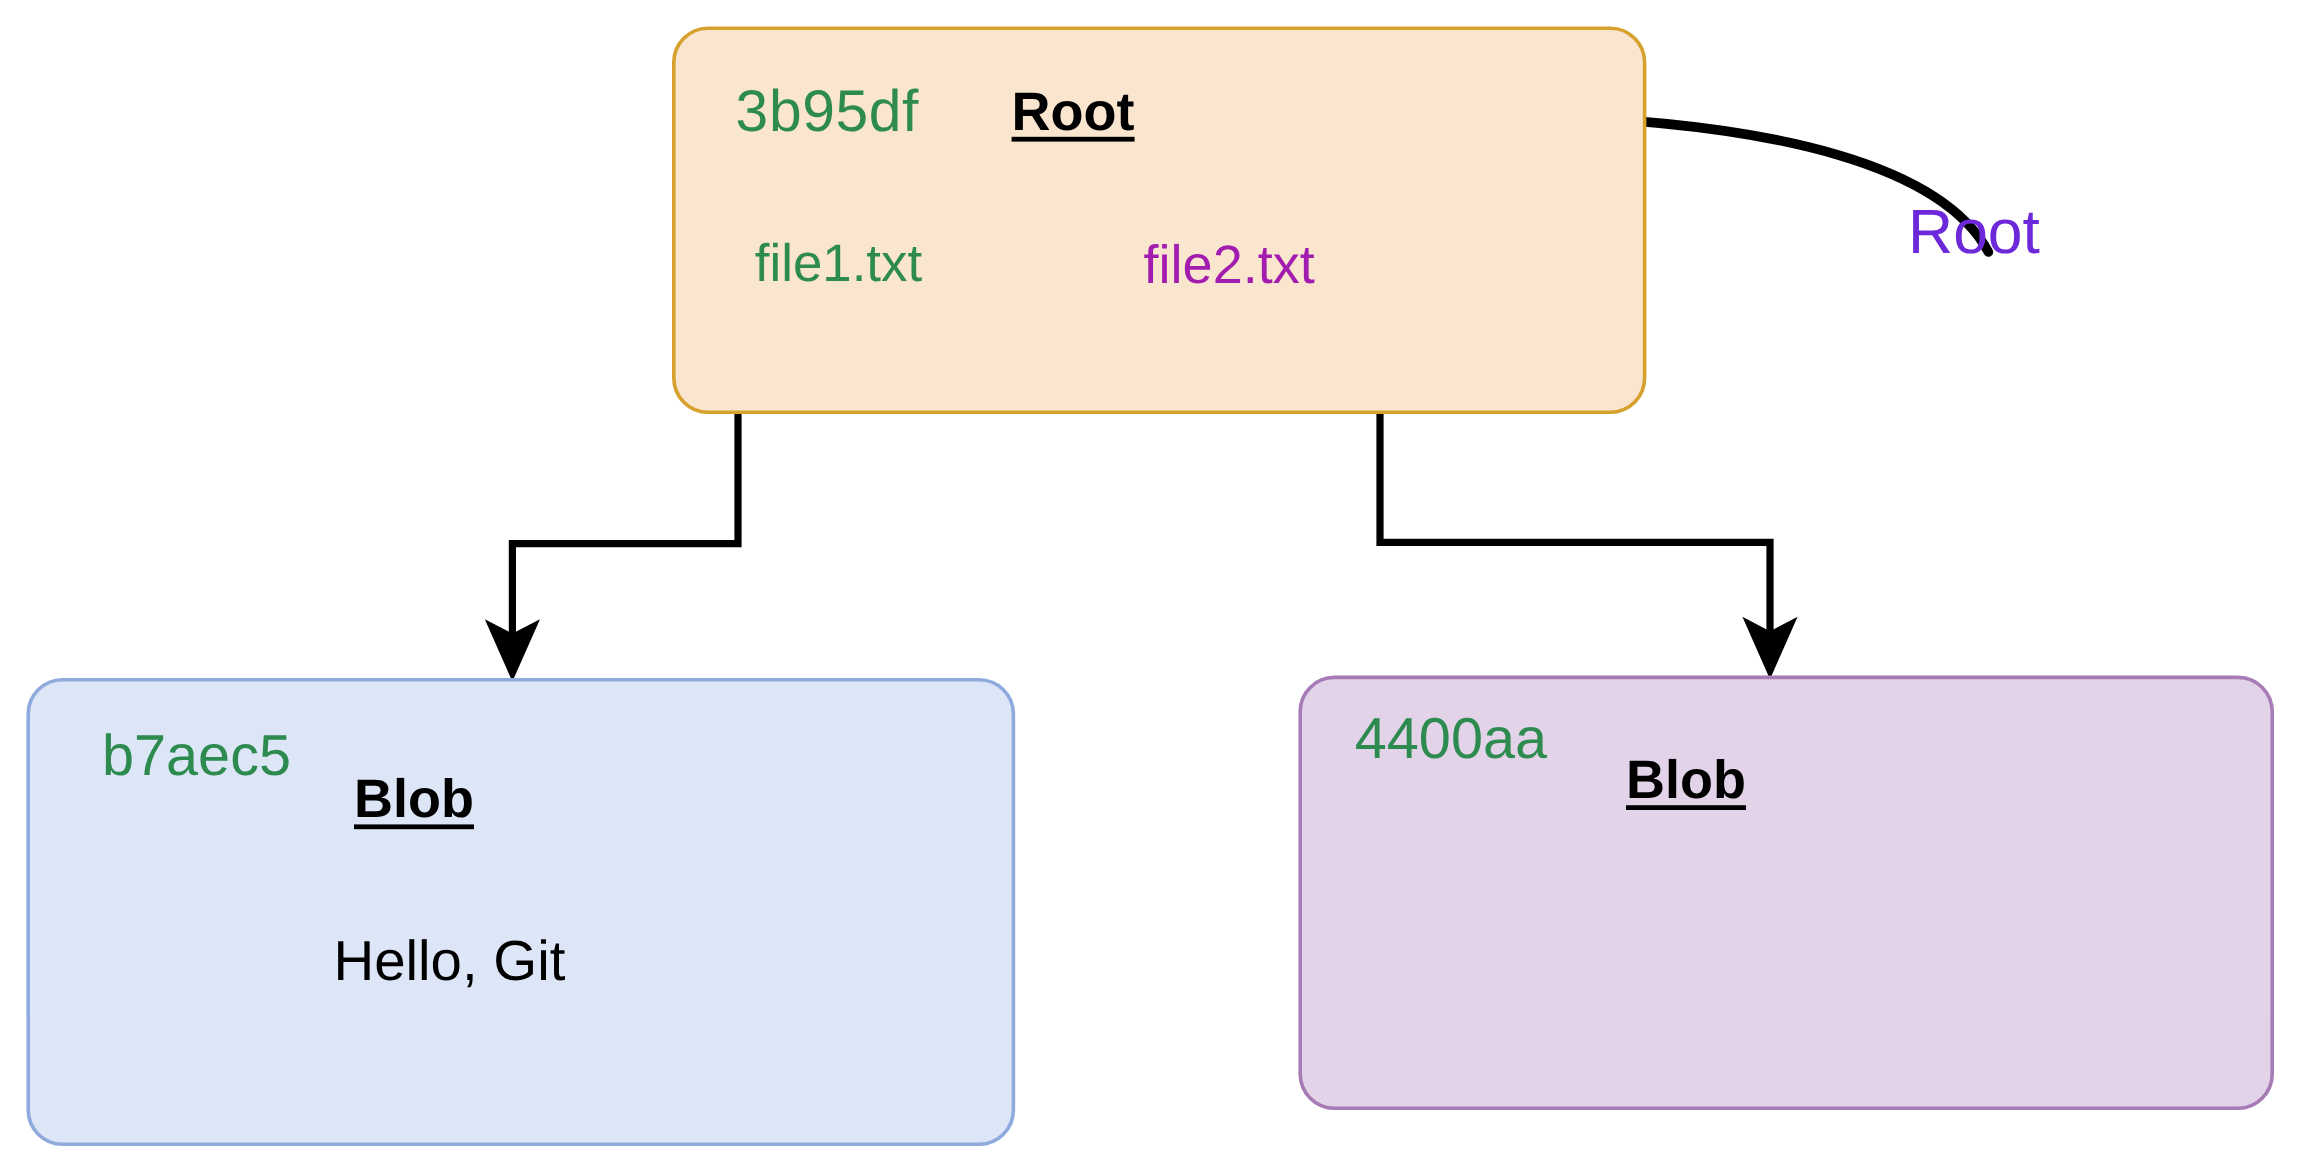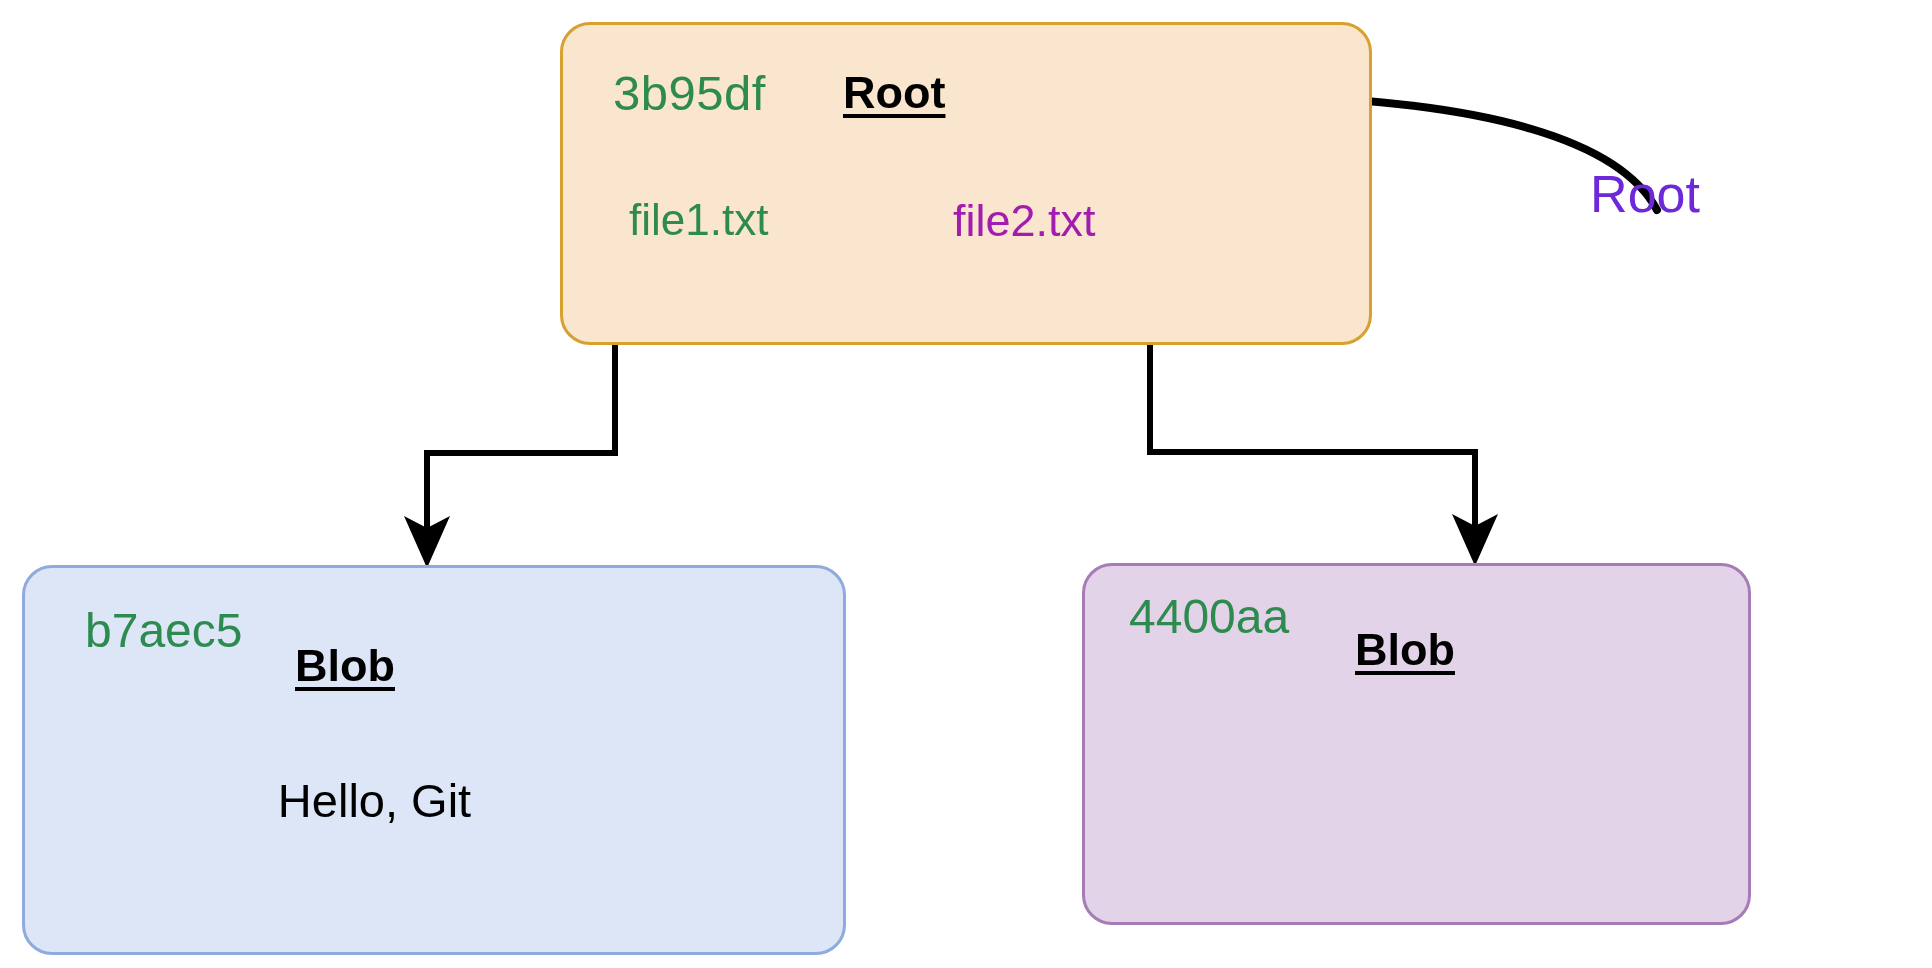--- a/index.html
+++ b/index.html
@@ -108,21 +108,21 @@
     font-size: 47px;
     color: #000000;
     padding-right: 119px;
     white-space: nowrap;
   }
 
   
   #blob2-node {
     left: 1082px;
     top: 563px;
-    width: 669px;
+    width: 813px;
     height: 362px;
     background: #E2D3E8;
     border-color: #A77BB5;
   }
   #blob2-hash {
     position: absolute;
     left: 44px;
     top: 23px;
     font-size: 48px;
     color: #2E8B50;

